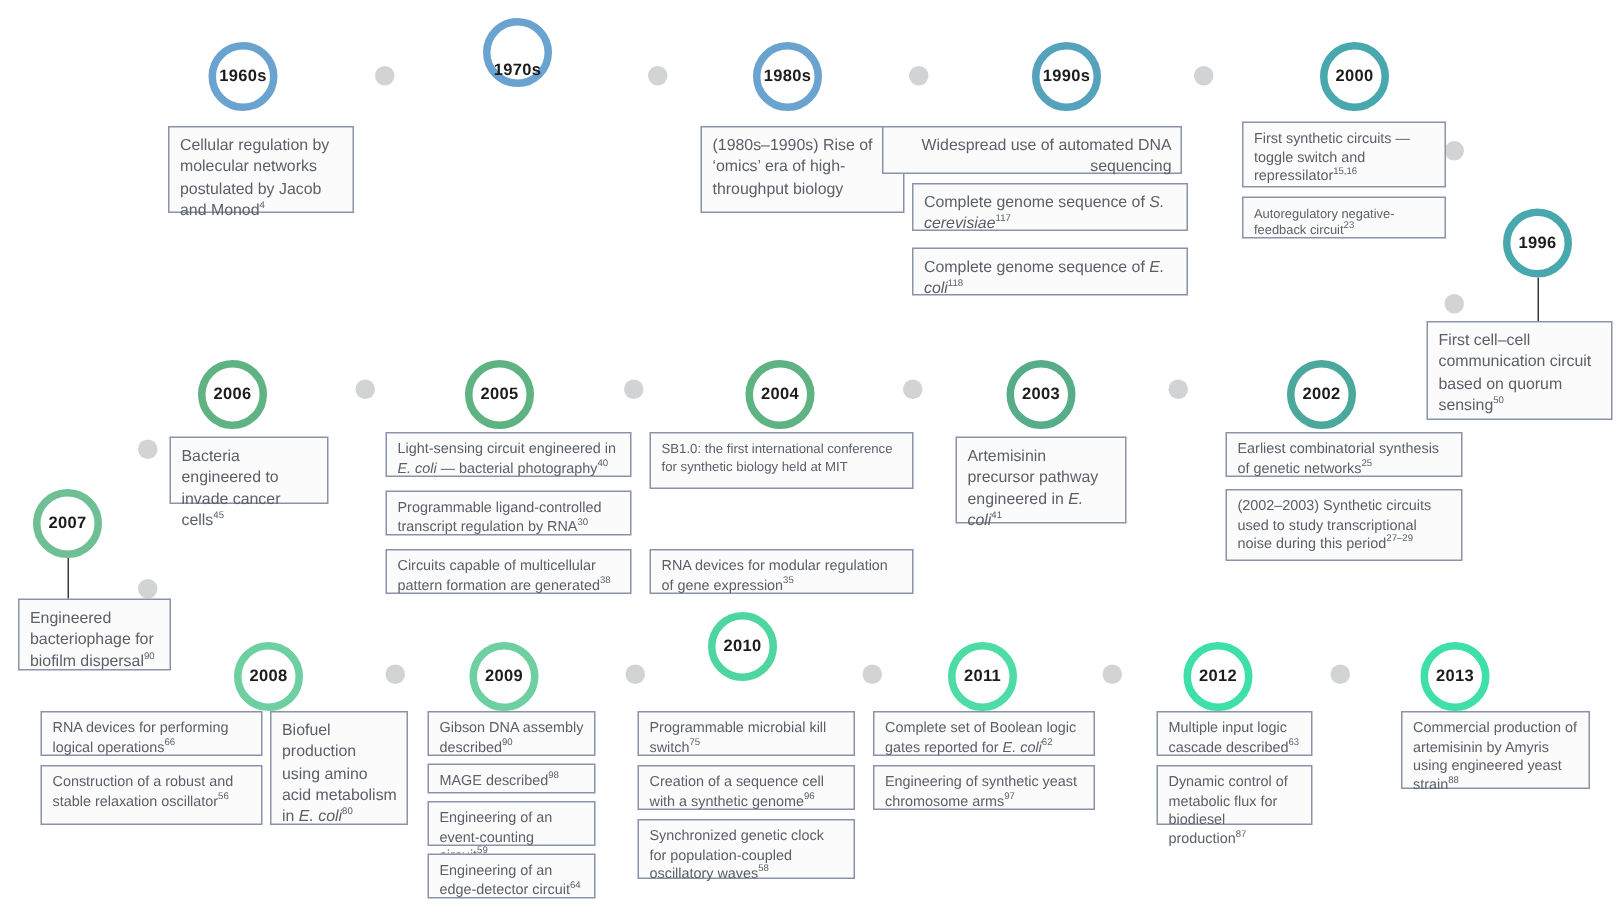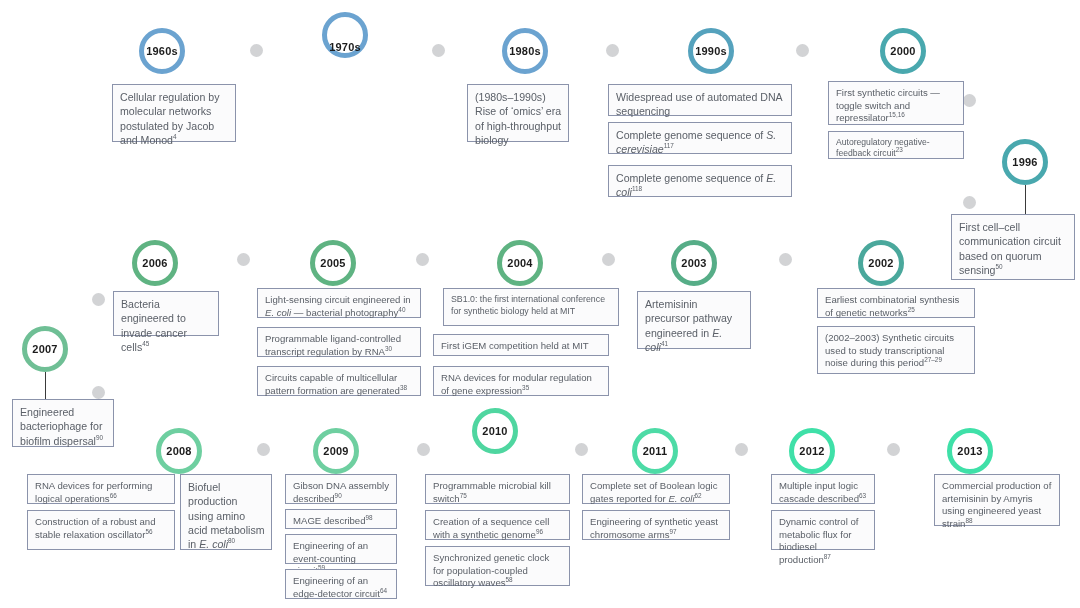--- a/index.html
+++ b/index.html
@@ -84,25 +84,25 @@
 
   <div class="year" style="left:880px;top:28px;border-color:#49a8ae;">
     <span>2000</span>
   </div>
 
   <div class="box big" style="left:112px;top:84px;width:124px;height:58px;">
     <span>Cellular regulation by molecular networks postulated by Jacob and Monod</span><sup>4</sup>
   </div>
 
 
-  <div class="box big" style="left:467px;top:84px;width:102px;height:58px;">
+  <div class="box big" style="left:467px;top:84px;width:136px;height:58px;">
     <span>(1980s–1990s) Rise of ‘omics’ era of high-throughput biology</span><sup></sup>
   </div>
 
-  <div class="box big" style="left:608px;top:84px;width:184px;height:32px;">
+  <div class="box big" style="left:588px;top:84px;width:200px;height:32px;text-align:right;">
     <span>Widespread use of automated DNA sequencing</span><sup></sup>
   </div>
   <div class="box big" style="left:608px;top:122px;width:184px;height:32px;">
     <span>Complete genome sequence of <i>S. cerevisiae</i></span><sup>117</sup>
   </div>
   <div class="box big" style="left:608px;top:165px;width:184px;height:32px;">
     <span>Complete genome sequence of <i>E. coli</i></span><sup>118</sup>
   </div>
 
   <div class="box" style="left:828px;top:81px;width:136px;height:44px;">
@@ -154,25 +154,22 @@
   <div class="box" style="left:257px;top:288px;width:164px;height:30px;">
     <span>Light-sensing circuit engineered in <i>E. coli</i> — bacterial photography</span><sup>40</sup>
   </div>
   <div class="box" style="left:257px;top:327px;width:164px;height:30px;">
     <span>Programmable ligand-controlled transcript regulation by RNA</span><sup>30</sup>
   </div>
   <div class="box" style="left:257px;top:366px;width:164px;height:30px;">
     <span>Circuits capable of multicellular pattern formation are generated</span><sup>38</sup>
   </div>
 
-  <div class="box" style="left:443px;top:288px;width:176px;height:38px;font-size:8.8px;">
+  <div class="box" style="left:433px;top:288px;width:176px;height:38px;font-size:8.8px;">
     <span>SB1.0: the first international conference for synthetic biology held at MIT</span><sup></sup>
-  </div>
-  <div class="box" style="left:433px;top:334px;width:176px;height:22px;">
-    <span>First iGEM competition held at MIT</span><sup></sup>
   </div>
   <div class="box" style="left:433px;top:366px;width:176px;height:30px;">
     <span>RNA devices for modular regulation of gene expression</span><sup>35</sup>
   </div>
 
   <div class="box big" style="left:637px;top:291px;width:114px;height:58px;">
     <span>Artemisinin precursor pathway engineered in <i>E. coli</i></span><sup>41</sup>
   </div>
 
   <div class="box" style="left:817px;top:288px;width:158px;height:30px;">

